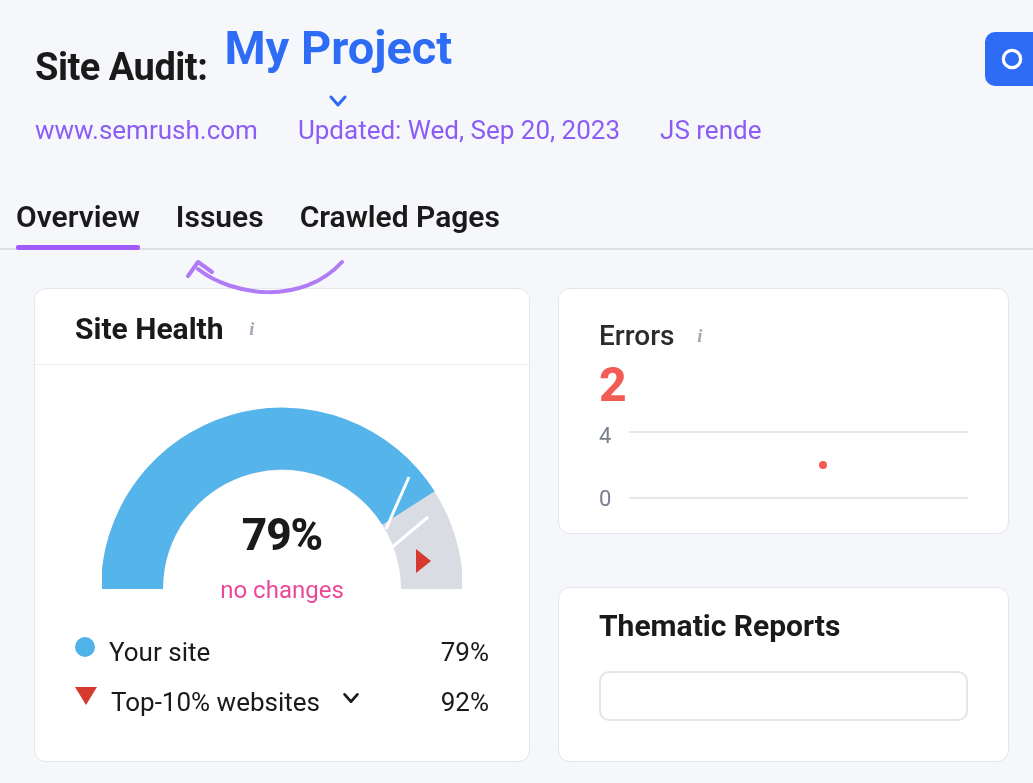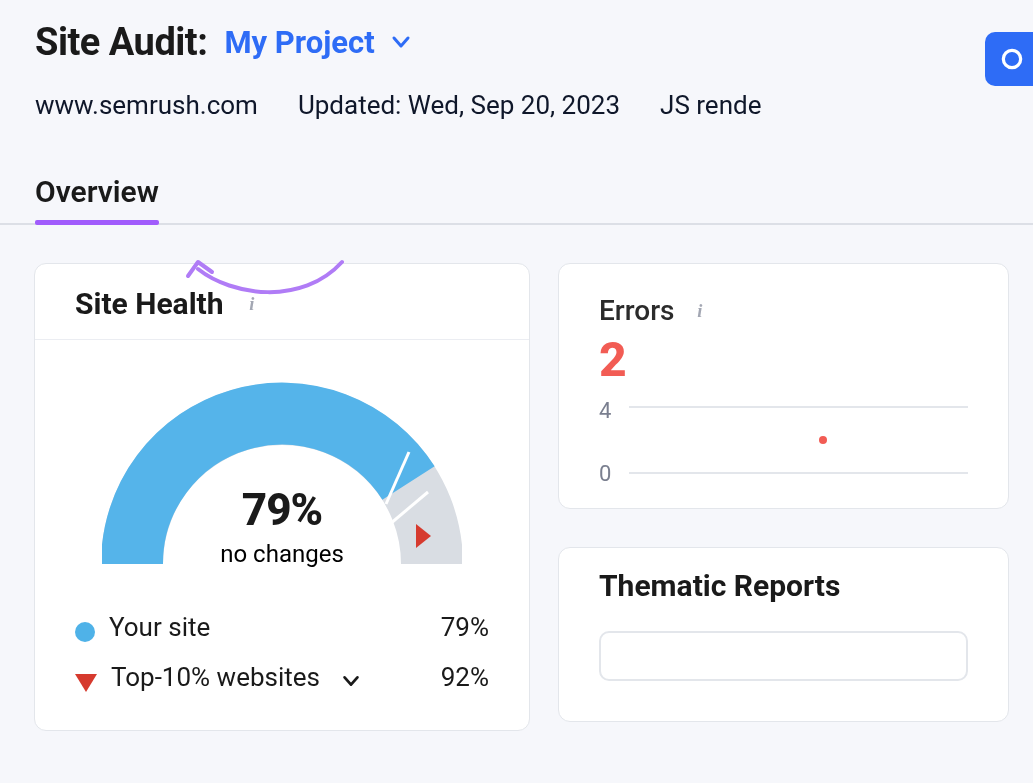--- a/index.html
+++ b/index.html
@@ -21,57 +21,58 @@
       align-items: center;
       gap: 17px;
     }
     .title-prefix {
       font-size: 38px;
       font-weight: 700;
       letter-spacing: -0.5px;
       color: #1a1a1a;
     }
     .project-name {
-      font-size: 31px;
+      font-size: 47px;
       font-weight: 700;
       color: #2e6cf6;
       display: inline-flex;
       align-items: center;
       gap: 14px;
       cursor: pointer;
+      flex-direction: column;
     }
     .project-name svg { flex: none; }
 
     .meta-row {
-      margin-top: 26px;
+      margin-top: 2px;
       display: flex;
       align-items: center;
       gap: 40px;
       font-size: 26px;
-      color: #0f172a;
+      color: #8b5cf6;
     }
     .meta-item { display: inline-flex; align-items: center; gap: 12px; }
     .mobile-icon-wrap { display:inline-flex; align-items:center; }
     .blue-circle-btn {
       position: absolute;
       top: 32px;
       right: 0;
       background: #2e6cf6;
       color: #fff;
       border-radius: 10px 0 0 10px;
       padding: 14px 8px 14px 14px;
       display: flex;
       align-items: center;
     }
 
     
     .tabs {
       display: flex;
       gap: 36px;
-      padding: 36px 35px 0;
+      padding: 36px 16px 0;
       border-bottom: 2px solid #dcdfe6;
     }
     .tab {
       font-size: 30px;
       font-weight: 600;
       color: #1a1a1a;
       padding-bottom: 14px;
       cursor: pointer;
       position: relative;
     }
@@ -96,21 +97,21 @@
       display: flex;
       gap: 28px;
       padding: 38px 24px 0 34px;
     }
     .card {
       background: #fff;
       border: 1px solid #e3e6eb;
       border-radius: 12px;
     }
     .card.site-health { width: 496px; }
-    .right-col { flex: 1; display: flex; flex-direction: column; gap: 38px; }
+    .right-col { flex: 1; display: flex; flex-direction: column; gap: 53px; }
 
     .card-header {
       display: flex;
       align-items: center;
       gap: 16px;
       padding: 22px 40px 18px;
       border-bottom: 1px solid #ebedf2;
     }
     .card-title {
       font-size: 30px;
@@ -143,35 +144,35 @@
       transform: translateX(-50%);
       text-align: center;
     }
     .gauge-pct {
       font-size: 44px;
       font-weight: 800;
       letter-spacing: -1px;
     }
     .gauge-sub {
       font-size: 24px;
-      color: #000000;
-      margin-top: 4px;
+      color: #ec4899;
+      margin-top: 15px;
     }
 
     .legend {
       padding: 8px 40px 28px;
     }
     .legend-row {
       display: flex;
       align-items: center;
       justify-content: space-between;
       font-size: 26px;
       padding: 10px 0;
     }
-    .legend-left { display:flex; align-items:flex-end; gap: 14px; }
+    .legend-left { display:flex; align-items:flex-start; gap: 14px; }
     .dot { width: 20px; height: 20px; border-radius: 50%; background: #4fb2e8; }
     .tri { width: 0; height: 0; border-left: 11px solid transparent; border-right: 11px solid transparent; border-top: 18px solid #d63a2e; }
     .chev-down { display:inline-flex; margin-left:6px; }
 
     
     .errors-card { padding: 30px 40px 22px; }
     .errors-title-row { display:flex; align-items:center; gap:14px; }
     .errors-title { font-size: 28px; color: #2b2b2b; font-weight: 500; }
     .errors-value { font-size: 48px; font-weight: 800; color: #f25c54; margin-top: 4px; }
     .mini-chart { margin-top: 10px; display:flex; align-items:flex-start; }
@@ -218,20 +219,22 @@
   </div>
 
   <div class="blue-circle-btn">
     <svg width="26" height="26" viewBox="0 0 24 24" fill="none">
         <circle cx="12" cy="12" r="8" stroke="#fff" stroke-width="3"></circle>
       </svg>
   </div>
 
   <div class="tabs">
     <div class="tab active">Overview</div>
+    <div class="tab">Issues</div>
+    <div class="tab">Crawled Pages</div>
   </div>
 
   <svg class="arrow-annotation" width="170" height="50" viewBox="0 0 170 50" fill="none">
     <path d="M160 8 C 120 52, 50 42, 16 15" stroke="#b07cf6" stroke-width="4" fill="none" stroke-linecap="round"></path>
     <path d="M6 22 L16 8 L30 18" stroke="#b07cf6" stroke-width="4" fill="none" stroke-linecap="round" stroke-linejoin="round"></path>
   </svg>
 </div>
 
 <div class="cards">
   <div class="card site-health">

